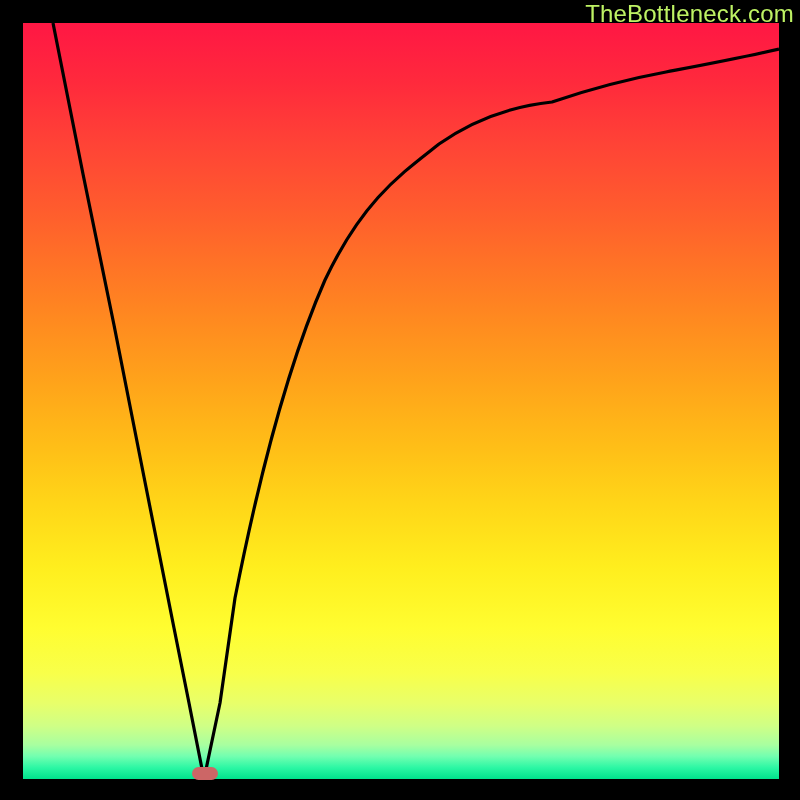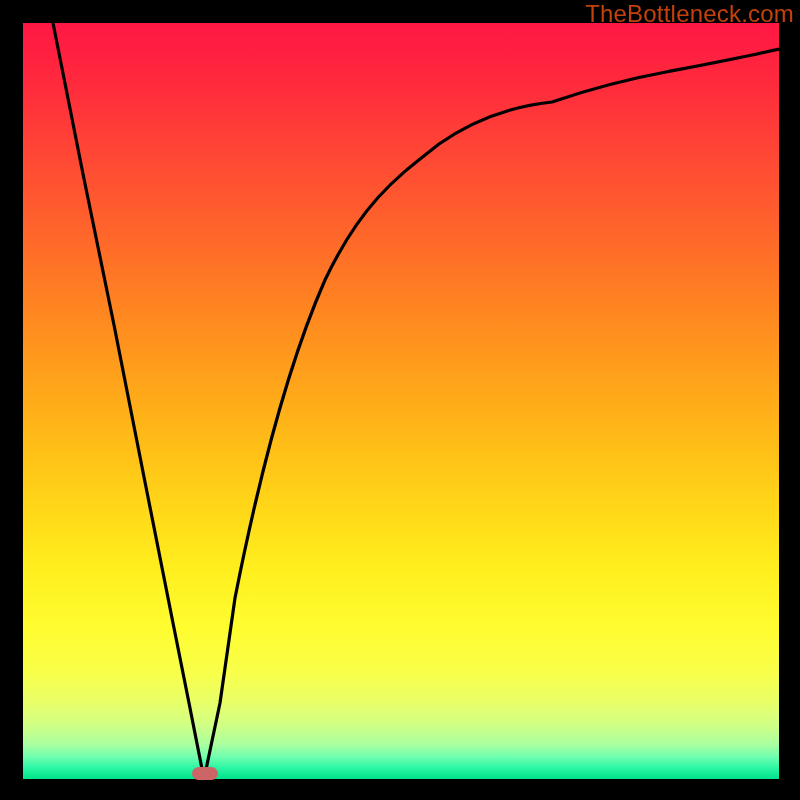--- a/index.html
+++ b/index.html
@@ -48,21 +48,21 @@
     position: absolute;
     left: 0;
     top: 0;
     width: 756px;
     height: 756px;
   }
   .watermark {
     position: absolute;
     top: 0px;
     right: 6px;
-    color: #c2410c;
+    color: #bef264;
     font-size: 24px;
     font-weight: 400;
     letter-spacing: 0.2px;
     user-select: none;
   }
   .marker {
     position: absolute;
     width: 26px;
     height: 13px;
     border-radius: 7px;

